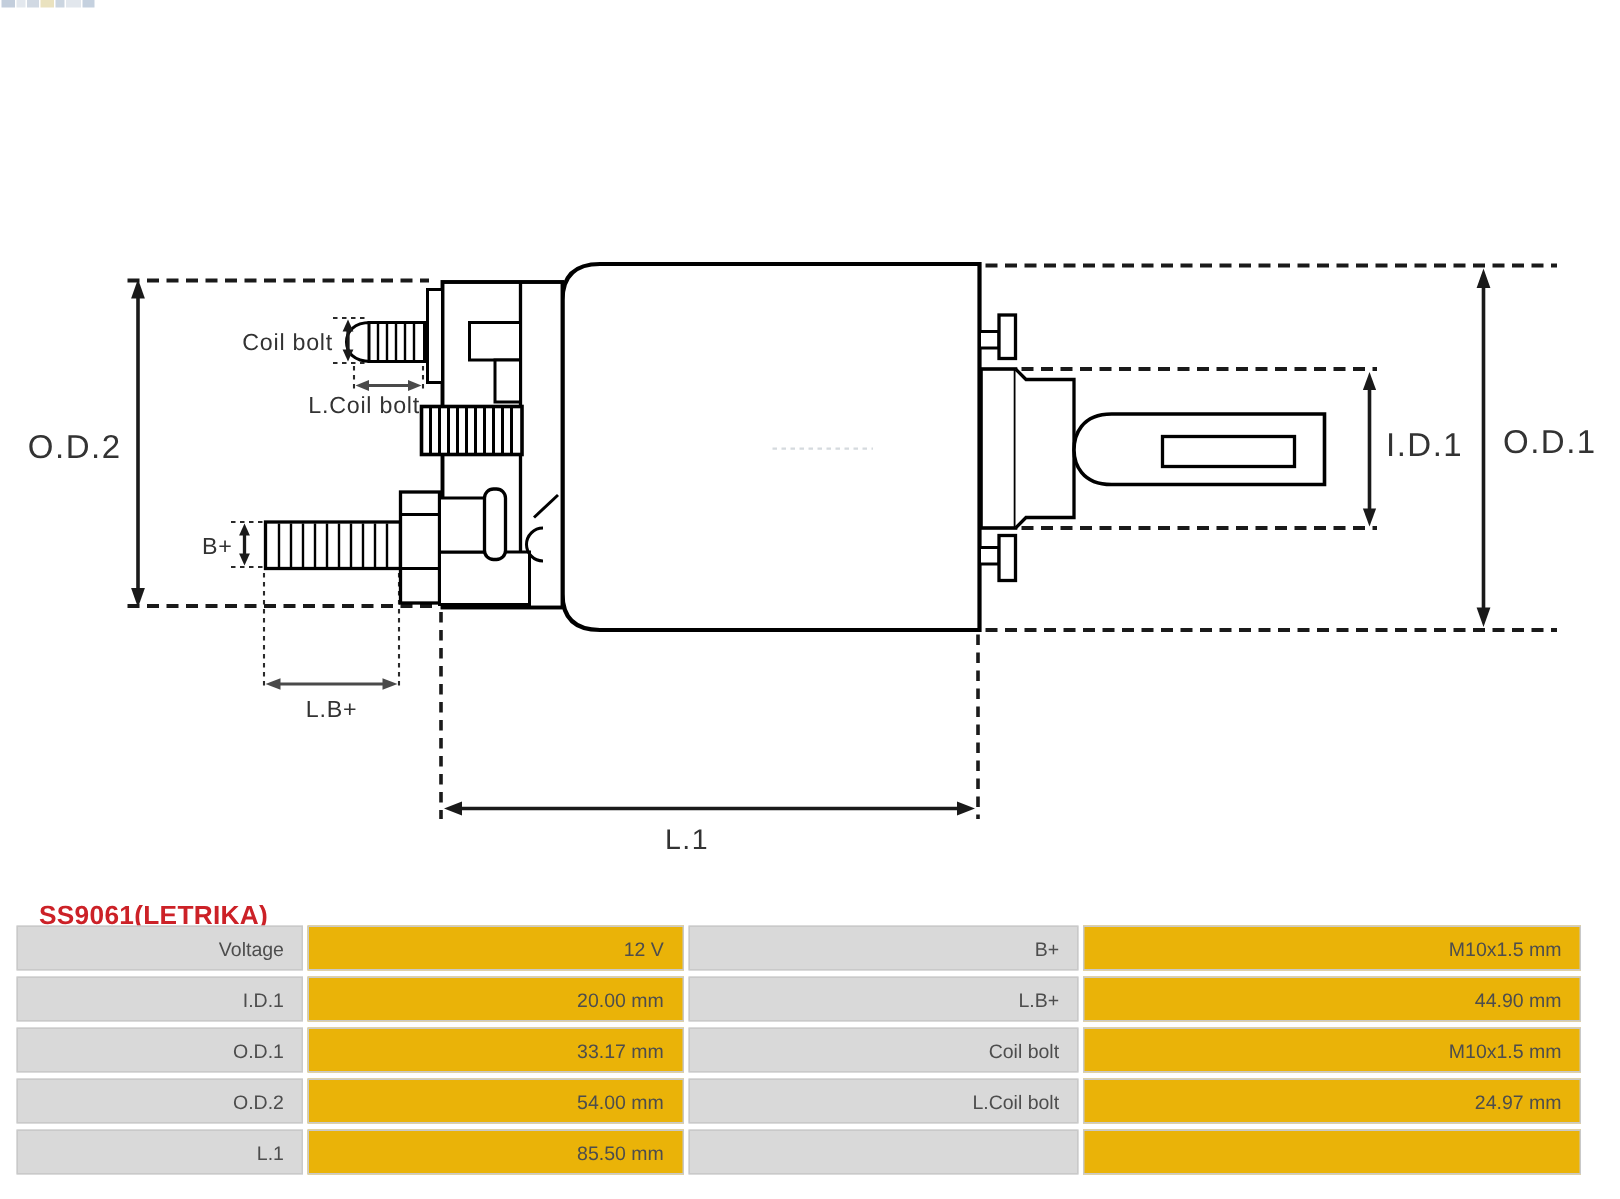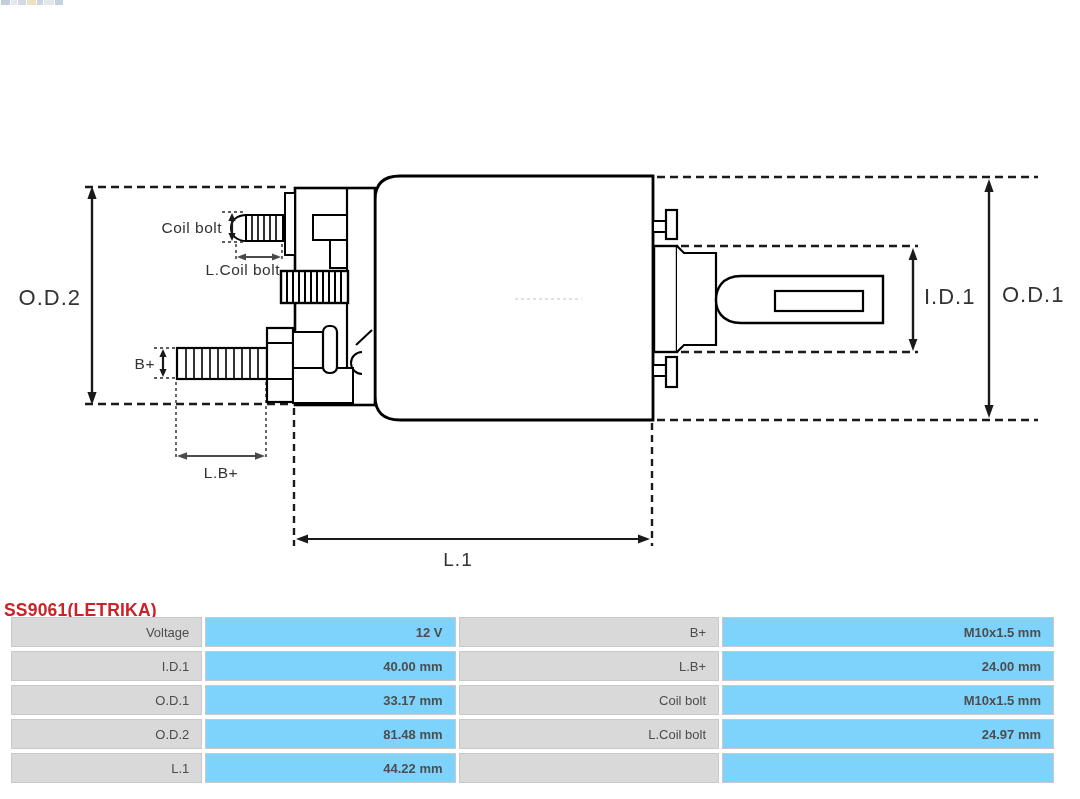--- a/index.html
+++ b/index.html
@@ -13,28 +13,28 @@
   .ls3{width:8px;background:#c9d3df;}
   .ls4{width:9px;background:#e7ddb4;}
   .ls5{width:6px;background:#c2cedb;}
   .ls6{width:10px;background:#dde3ea;}
   .ls7{width:8px;background:#bccada;}
   svg.diagram{position:absolute;top:0;left:0;}
   .dim-label{fill:#333333;font-family:"Liberation Sans",sans-serif;}
   .big{font-size:22px;letter-spacing:1px;}
   .mid{font-size:19px;letter-spacing:1px;}
   .small{font-size:15.5px;letter-spacing:.5px;}
-  .product-title{position:absolute;top:600px;left:4px;font-size:17.5px;font-weight:600;
+  .product-title{position:absolute;top:600px;left:26px;font-size:17.5px;font-weight:600;
                  color:#cc2127;letter-spacing:.2px;}
   table.specs{position:absolute;top:613px;left:8px;width:1049px;table-layout:fixed;
               border-collapse:separate;border-spacing:3px 4px;}
   table.specs td{border:1px solid #c9c9c9;font-size:13px;color:#4d4d4d;height:18px;
                  padding:5px 12px 5px 8px;text-align:right;overflow:hidden;white-space:nowrap;}
   td.lbl{background:#d9d9d9;}
-  td.val{background:#7dd3fc;font-weight:bold;}
+  td.val{background:#eab308;}
 </style>
 </head>
 <body>
 
 <div class="stage">
 
   <div class="logo-strip">
     <span class="ls1"></span>
     <span class="ls2"></span>
     <span class="ls3"></span>
@@ -183,37 +183,37 @@
     </colgroup>
     <tbody>
       <tr>
         <td class="lbl">Voltage</td>
         <td class="val">12 V</td>
         <td class="lbl">B+</td>
         <td class="val">M10x1.5 mm</td>
       </tr>
       <tr>
         <td class="lbl">I.D.1</td>
-        <td class="val">40.00 mm</td>
+        <td class="val">20.00 mm</td>
         <td class="lbl">L.B+</td>
-        <td class="val">24.00 mm</td>
+        <td class="val">44.90 mm</td>
       </tr>
       <tr>
         <td class="lbl">O.D.1</td>
         <td class="val">33.17 mm</td>
         <td class="lbl">Coil bolt</td>
         <td class="val">M10x1.5 mm</td>
       </tr>
       <tr>
         <td class="lbl">O.D.2</td>
-        <td class="val">81.48 mm</td>
+        <td class="val">54.00 mm</td>
         <td class="lbl">L.Coil bolt</td>
         <td class="val">24.97 mm</td>
       </tr>
       <tr>
         <td class="lbl">L.1</td>
-        <td class="val">44.22 mm</td>
+        <td class="val">85.50 mm</td>
         <td class="lbl"></td>
         <td class="val"></td>
       </tr>
     </tbody>
   </table>
 </div>
 
 </body></html>

